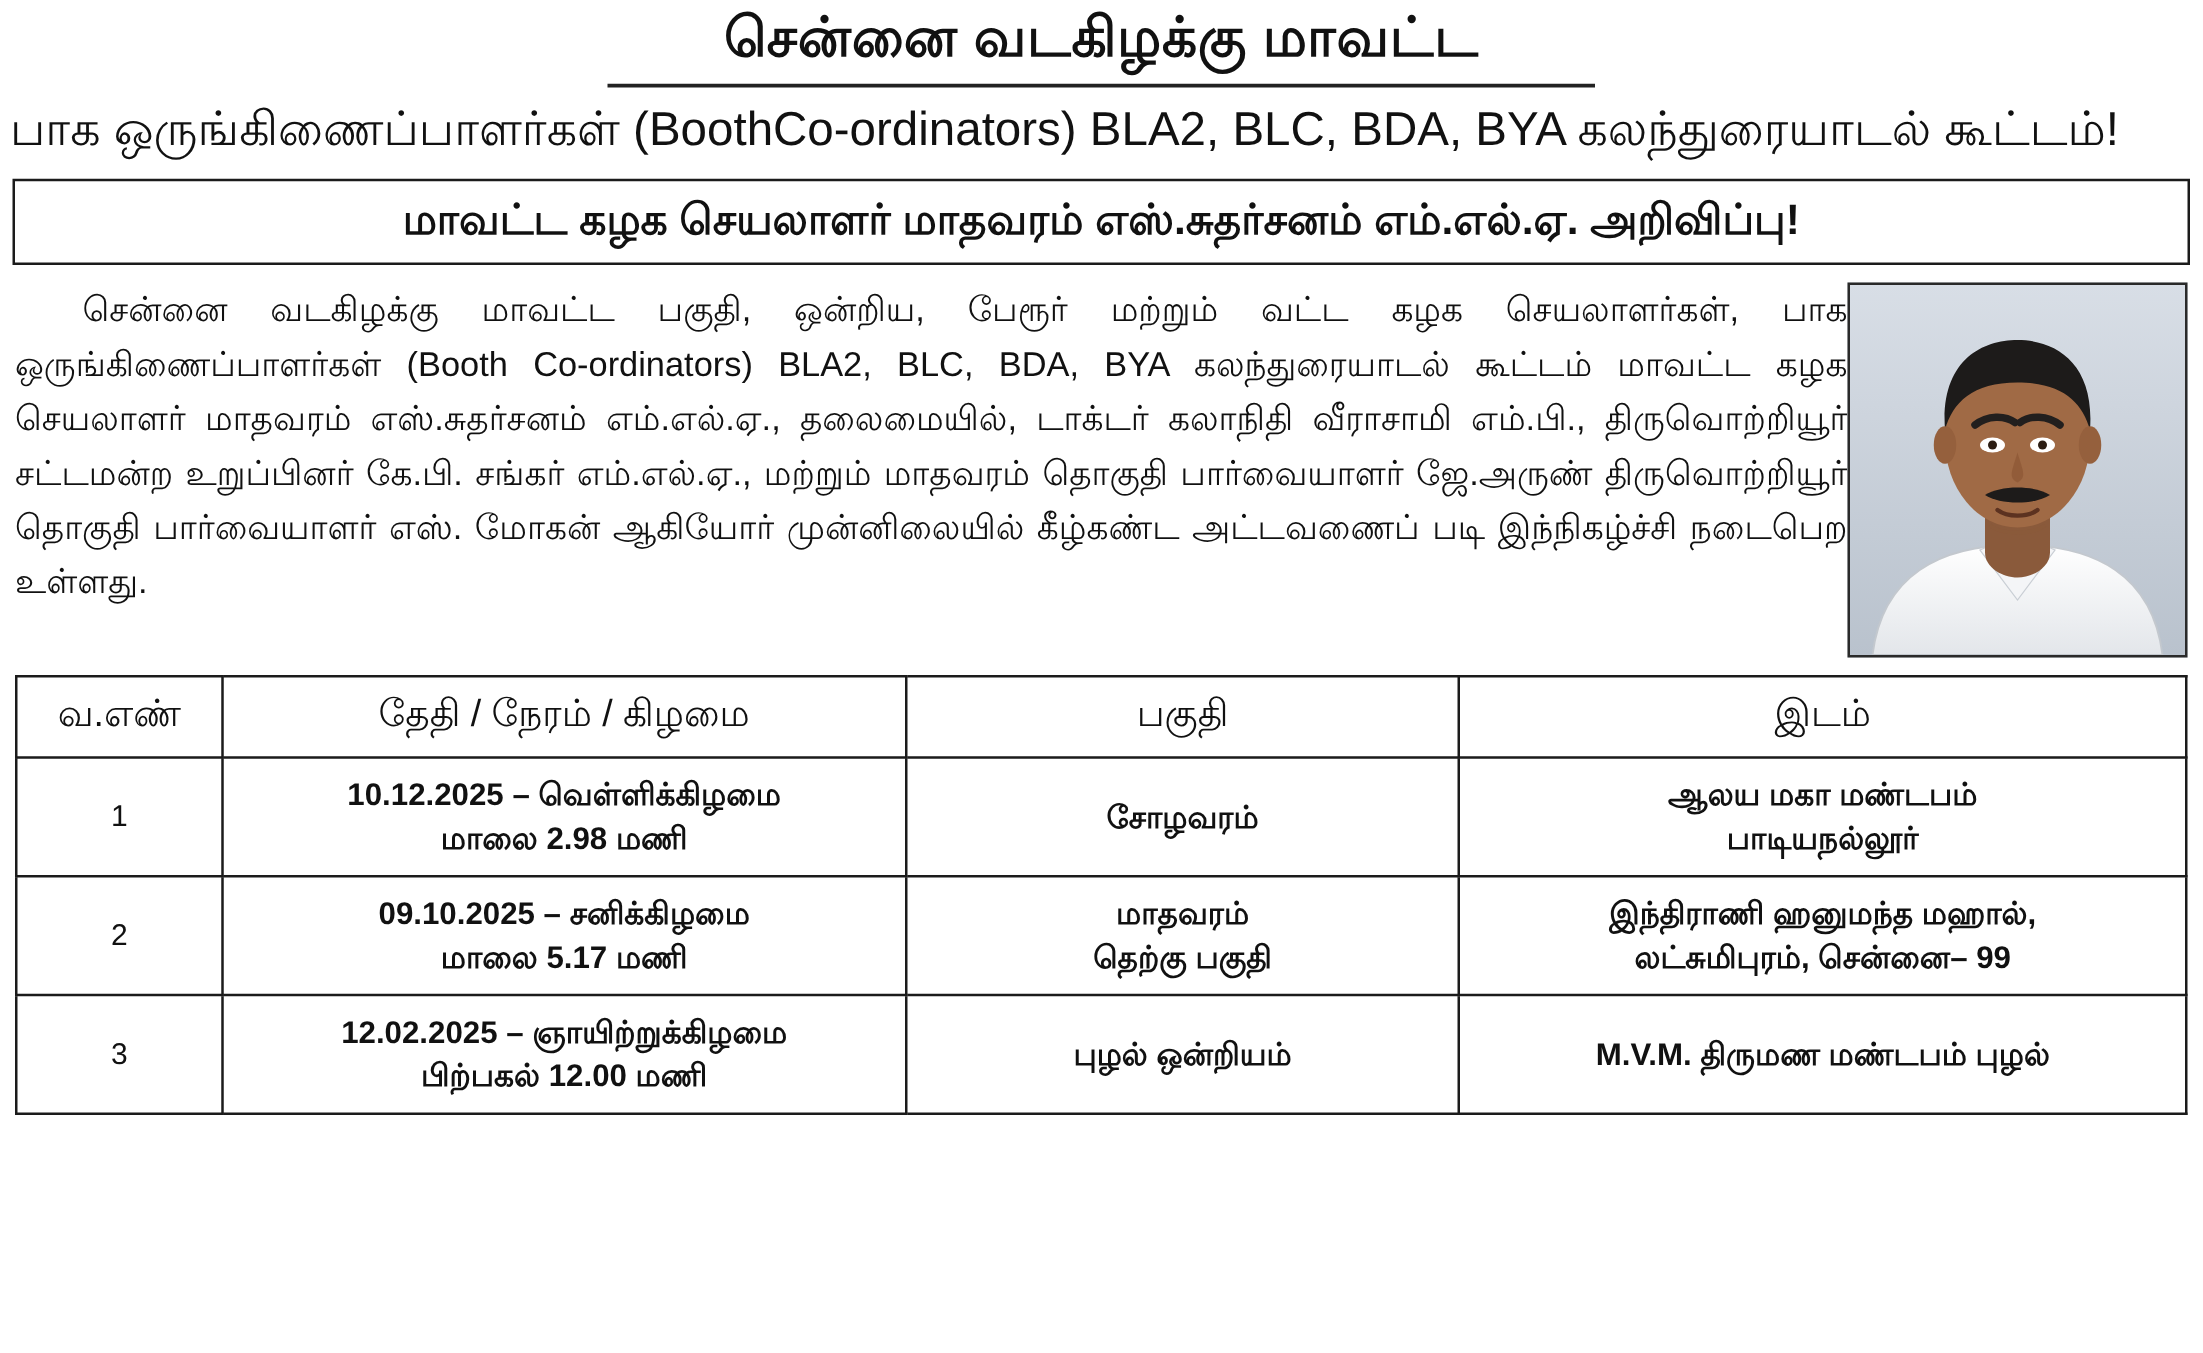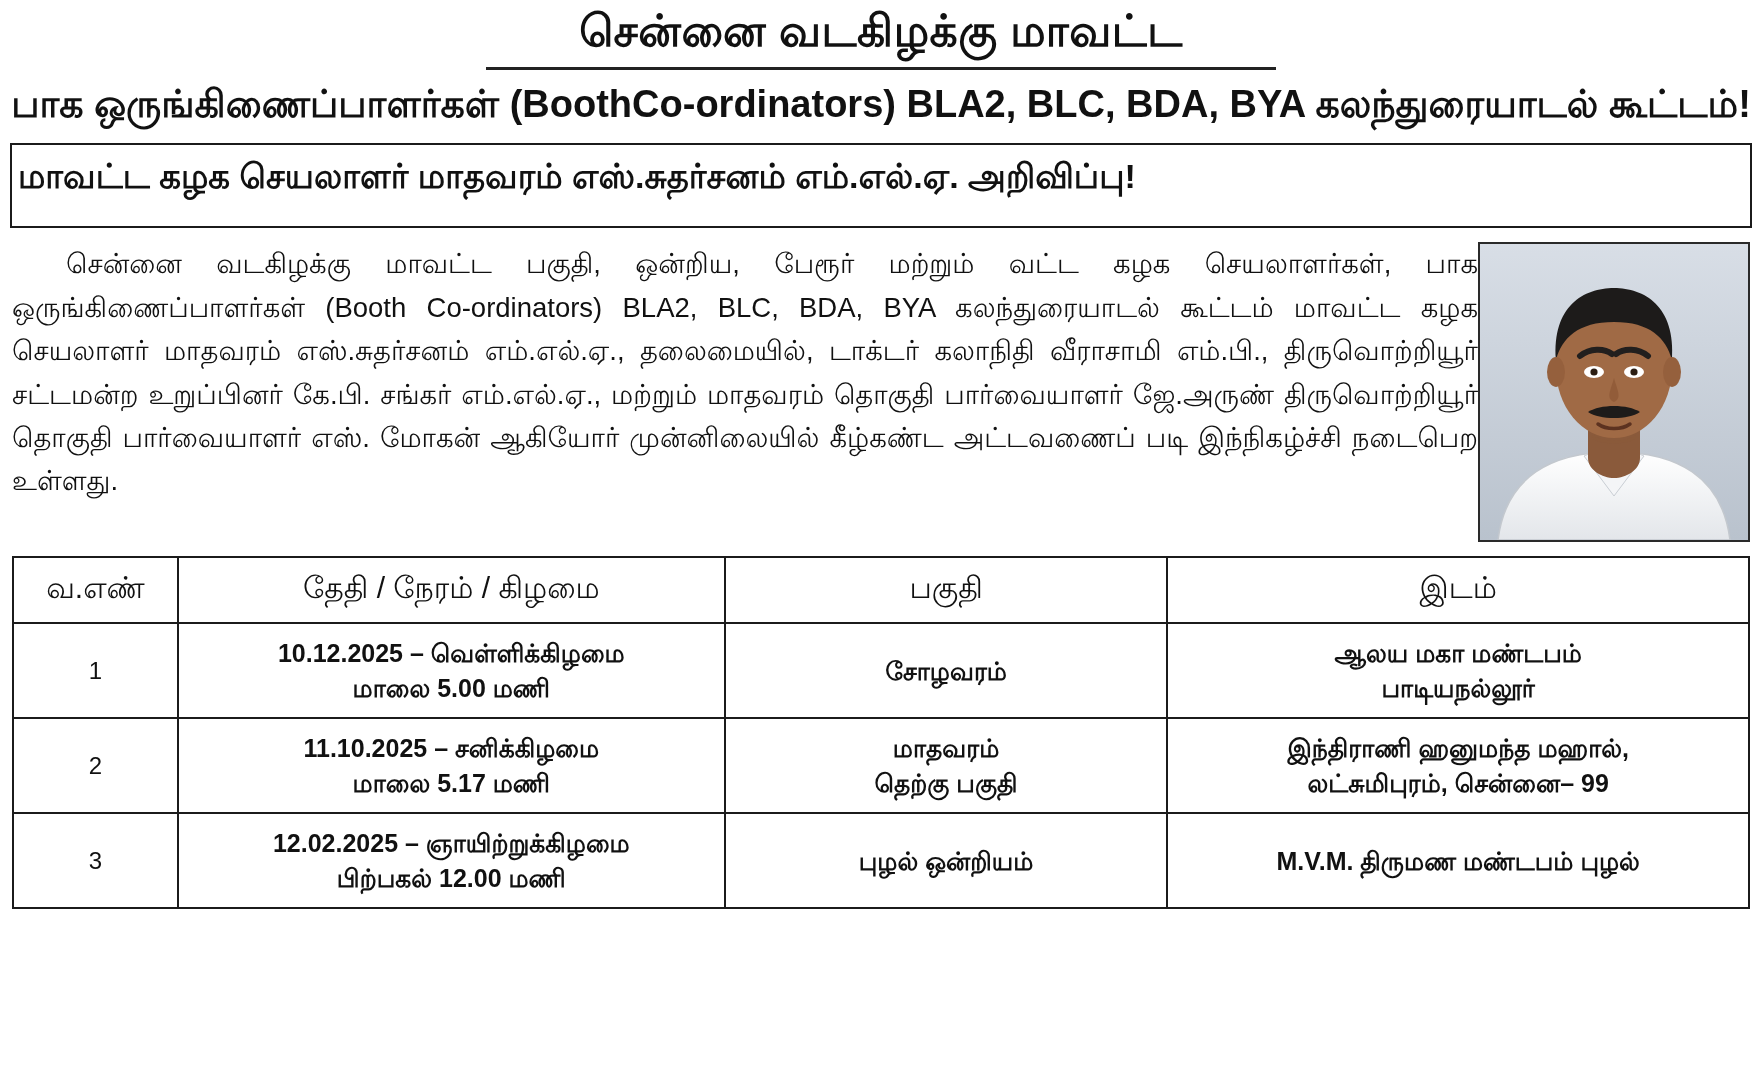--- a/index.html
+++ b/index.html
@@ -31,35 +31,34 @@
     padding-top: 6px;
     line-height: 1.15;
   }
   .title-rule {
     width: 790px;
     height: 3px;
     background: #222;
     margin: 10px auto 6px auto;
   }
   .title-2 {
-    text-align: center;
     font-size: 38px;
-    font-weight: bold;
+    font-weight: normal;
     line-height: 1.2;
     padding: 6px 8px 10px 8px;
     white-space: nowrap;
   }
 
   .announce-box {
     margin: 6px 10px 10px 10px;
     border: 2px solid #1b1b1b;
-    text-align: left;
+    text-align: center;
     font-size: 34px;
     font-weight: bold;
-    padding: 12px 6px 30px 6px;
+    padding: 12px 6px 14px 6px;
     line-height: 1.15;
   }
 
   
   .body-row {
     display: flex;
     align-items: flex-start;
     padding: 4px 12px 0 12px;
   }
   .body-text {
@@ -193,35 +192,35 @@
         <th>தேதி  /  நேரம்  /  கிழமை</th>
         <th>பகுதி</th>
         <th>இடம்</th>
       </tr>
     </thead>
     <tbody>
       <tr>
         <td class="sno">1</td>
         <td class="when">
           <span class="line2">10.12.2025 – வெள்ளிக்கிழமை</span>
-          <span class="line2">மாலை 5.00 மணி</span>
+          <span class="line2">மாலை 2.98 மணி</span>
         </td>
         <td>
           <span class="line2">சோழவரம்</span>
           <span class="line2"></span>
         </td>
         <td>
           <span class="line2">ஆலய மகா மண்டபம்</span>
           <span class="line2">பாடியநல்லூர்</span>
         </td>
       </tr>
       <tr>
         <td class="sno">2</td>
         <td class="when">
-          <span class="line2">11.10.2025 – சனிக்கிழமை</span>
+          <span class="line2">09.10.2025 – சனிக்கிழமை</span>
           <span class="line2">மாலை 5.17 மணி</span>
         </td>
         <td>
           <span class="line2">மாதவரம்</span>
           <span class="line2">தெற்கு பகுதி</span>
         </td>
         <td>
           <span class="line2">இந்திராணி ஹனுமந்த மஹால்,</span>
           <span class="line2">லட்சுமிபுரம், சென்னை– 99</span>
         </td>

